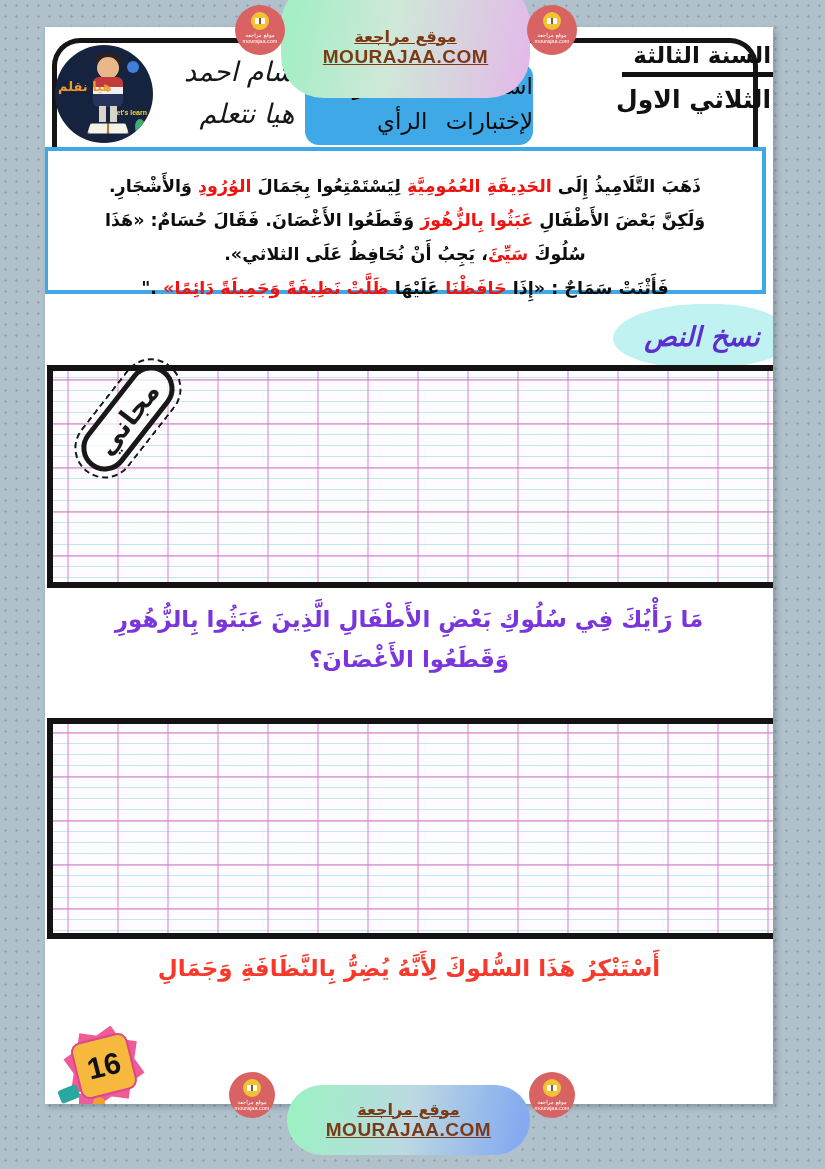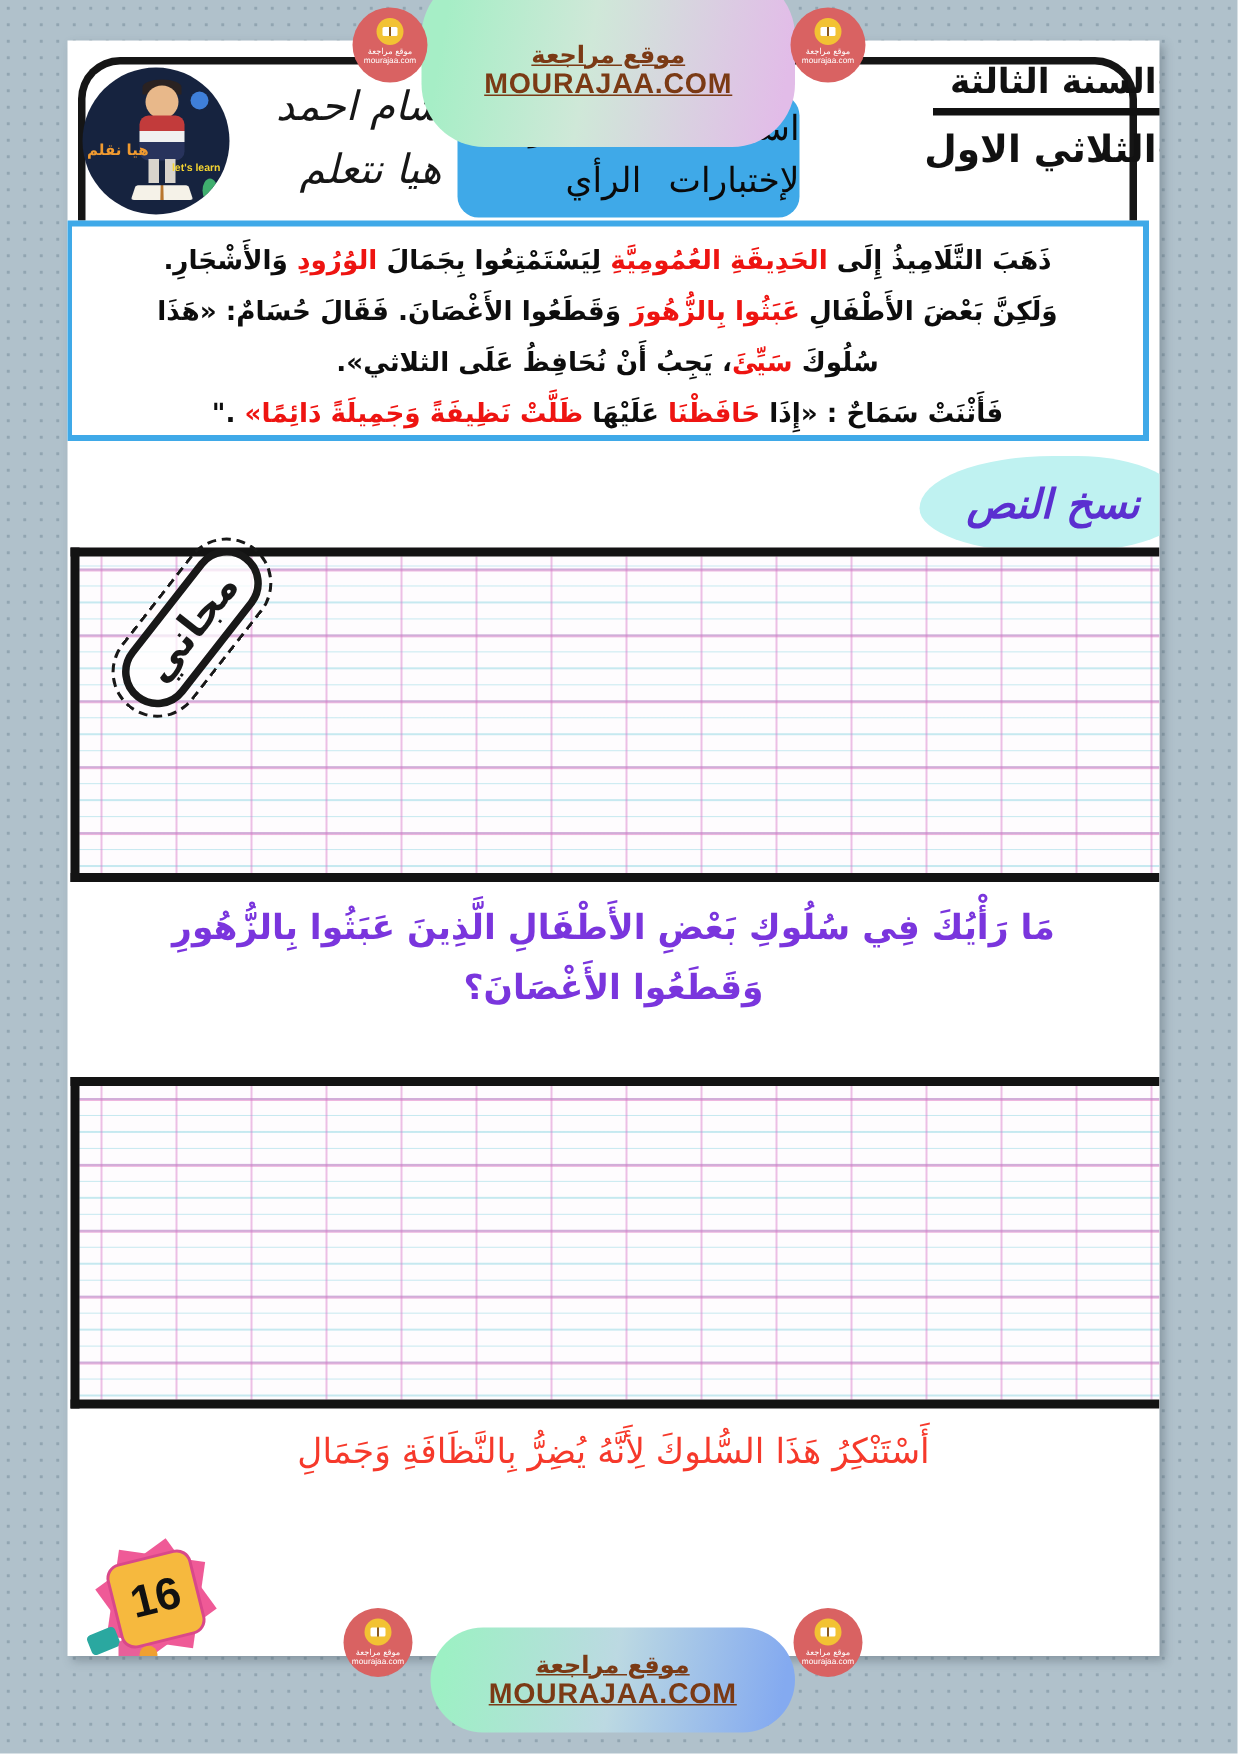--- a/index.html
+++ b/index.html
@@ -29,40 +29,40 @@
   .avatar .planet { position:absolute; right:14px; top:16px; width:12px; height:12px; border-radius:50%; background:#3f7fd9; }
   .avatar .leaf { position:absolute; right:8px; bottom:8px; width:10px; height:16px; border-radius:50% 50% 0 50%; background:#3fae6e; }
   .avatar .head { position:absolute; left:42px; top:12px; width:22px; height:22px; border-radius:50%; background:#e8b88a; }
   .avatar .hair { position:absolute; left:40px; top:8px; width:26px; height:10px; border-radius:50% 50% 0 0; background:#2a2222; }
   .avatar .body { position:absolute; left:38px; top:32px; width:30px; height:30px; border-radius:6px;
     background:linear-gradient(180deg,#c23b3b 0 34%,#f0f0f0 34% 58%,#28335c 58% 100%); }
   .avatar .legs { position:absolute; left:44px; top:61px; width:18px; height:16px;
     background:linear-gradient(90deg,#d8d4cc 0 40%, transparent 40% 60%, #d8d4cc 60% 100%); }
   .avatar .book { position:absolute; left:34px; top:77px; width:38px; height:12px; border-radius:2px;
     background:linear-gradient(90deg,#f5f2e8 0 47%, #b8762e 47% 53%, #f5f2e8 53% 100%); transform:perspective(40px) rotateX(35deg); }
-  .avatar .cap-ar { position:absolute; left:3px; top:50px; font-size:10px; font-weight:700; color:#f09a30; }
+  .avatar .cap-ar { position:absolute; left:3px; top:34px; font-size:13px; font-weight:700; color:#f09a30; }
   .avatar .cap-en { position:absolute; right:6px; top:64px; font-size:7px; font-weight:700; color:#f5d531; font-family:"Liberation Sans",sans-serif; }
   
   .author { position:absolute; left:112px; top:24px; width:180px; text-align:center;
     direction:rtl; font-size:27px; line-height:42px; color:#161616; font-style:italic; }
   
   .subject-box { position:absolute; left:260px; top:36px; width:228px; height:82px;
     background:#3fa9e8; border-radius:14px; display:flex; flex-direction:row;
     justify-content:center; align-items:center; direction:rtl;
     font-size:23px; line-height:35px; color:#0a0a0a; font-weight:500; }
   
   .grade-block { position:absolute; right:-7px; top:15px; width:205px; direction:rtl; text-align:right; color:#111; }
   .grade-line { font-size:23px; font-weight:700; white-space:nowrap; }
   .grade-rule { height:5px; background:#111; width:152px; margin:4px 6px 8px 0; }
   .term-line { font-size:25px; font-weight:700; white-space:nowrap; }
   .bullet { font-size:14px; vertical-align:middle; }
   
   .passage-box { position:absolute; left:-1px; top:120px; width:722px; height:147px;
     border:4px solid #3fa9e8; background:#fff; direction:rtl; text-align:center;
-    font-weight:700; font-size:17.5px; line-height:34px; color:#0d0d0d; padding-top:6px; }
+    font-weight:700; font-size:17.5px; line-height:34px; color:#0d0d0d; padding-top:18px; }
   .passage-box .tline { white-space:nowrap; }
   .passage-box .red { color:#ee1411; }
   
   .copy-blob { position:absolute; left:568px; top:277px; width:178px; height:64px;
     background:#bff2f1; border-radius:55% 45% 50% 50% / 60% 60% 50% 50%;
     display:flex; justify-content:center; align-items:center; direction:rtl; }
   .copy-blob span { color:#5b2fd0; font-size:27px; font-weight:600; font-style:italic; }
   
   .ruled { position:absolute; left:2px; width:726px;
     border:6px solid #131313; border-right:none;
@@ -78,21 +78,21 @@
   .stamp { position:absolute; left:22px; top:368px; transform:rotate(-52deg);
     border:5px solid #181818; border-radius:40px; padding:3px 14px;
     outline:2px dashed #181818; outline-offset:5px;
     background:rgba(255,255,255,0.72); color:#181818;
     font-size:27px; font-weight:700; direction:rtl; }
   
   .question { position:absolute; left:0; top:572px; width:728px; text-align:center; direction:rtl;
     color:#7a35dd; font-weight:700; font-size:23px; line-height:40px; }
   .question .tline, .answer .tline { white-space:nowrap; }
   .answer { position:absolute; left:0; top:920px; width:728px; text-align:center; direction:rtl;
-    color:#f6392b; font-weight:400; font-size:23px; line-height:42px;
+    color:#f6392b; font-weight:700; font-size:23px; line-height:42px;
     text-shadow:0 0 1px rgba(255,255,255,0.6); }
   
   .badge16 { position:absolute; left:14px; top:1002px; width:92px; height:80px; }
   .badge16 .spike1,.badge16 .spike2 { position:absolute; left:16px; top:8px; width:58px; height:58px; background:#ef5a97; }
   .badge16 .spike1 { transform:rotate(8deg); }
   .badge16 .spike2 { transform:rotate(-36deg); }
   .badge16 .plate { position:absolute; left:16px; top:8px; width:58px; height:58px;
     background:#f6b93e; border:2px solid #d9488a; border-radius:10px; transform:rotate(-14deg);
     display:flex; justify-content:center; align-items:center;
     font-size:30px; font-weight:700; color:#111; font-family:"Liberation Sans",sans-serif; }

